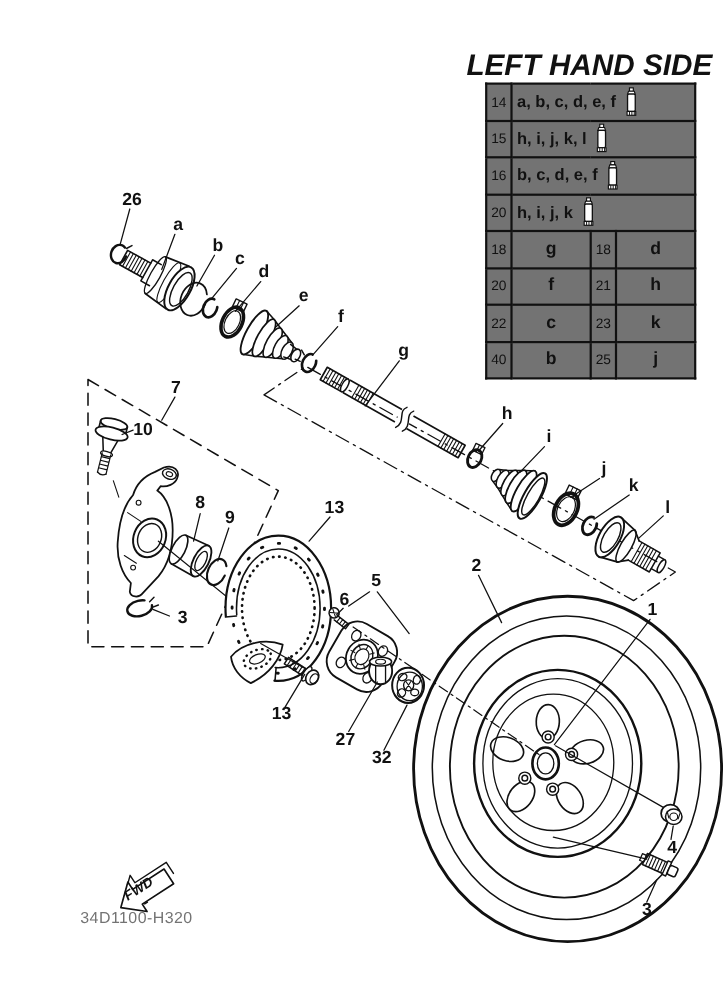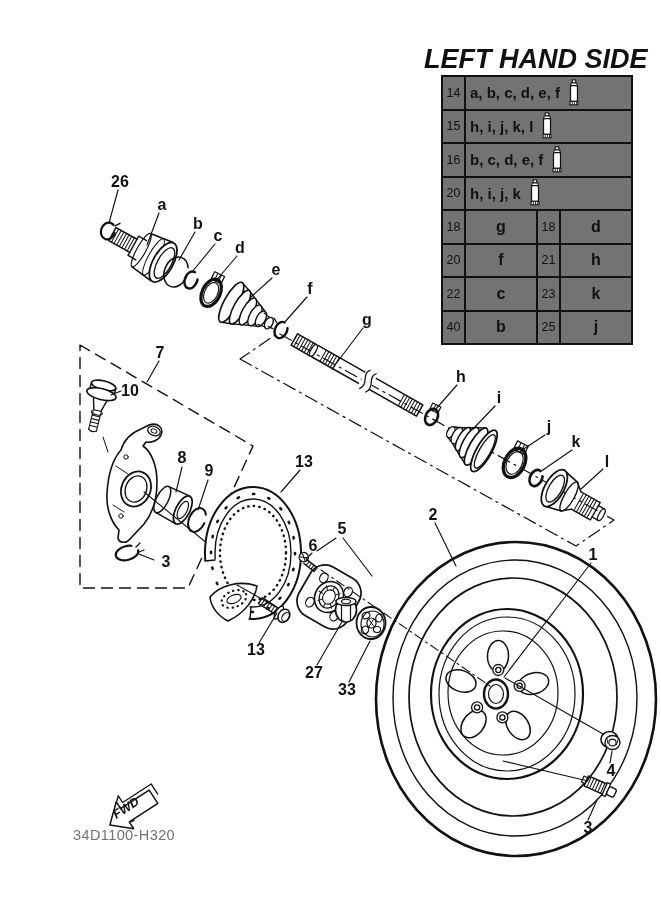--- a/index.html
+++ b/index.html
@@ -344,21 +344,21 @@
       <div class="callout" style="left: 182px; top: 458px;">8</div>
       <div class="callout" style="left: 209px; top: 471px;">9</div>
       <div class="callout" style="left: 304px; top: 462px;">13</div>
       <div class="callout" style="left: 342px; top: 529px;">5</div>
       <div class="callout" style="left: 313px; top: 546px;">6</div>
       <div class="callout" style="left: 433px; top: 515px;">2</div>
       <div class="callout" style="left: 593px; top: 555px;">1</div>
       <div class="callout" style="left: 166px; top: 562px;">3</div>
       <div class="callout" style="left: 256px; top: 650px;">13</div>
       <div class="callout" style="left: 314px; top: 673px; text-align: right;">27</div>
-      <div class="callout" style="left: 347px; top: 690px;">33</div>
+      <div class="callout" style="left: 347px; top: 690px;">32</div>
       <div class="callout" style="left: 611px; top: 771px;">4</div>
       <div class="callout" style="left: 588px; top: 828px;">3</div>
     </div>
 
 <div id="title">LEFT HAND SIDE</div>
 
 <table id="ref-table">
   <colgroup>
         <col style="width:19px">
         <col style="width:70px">

